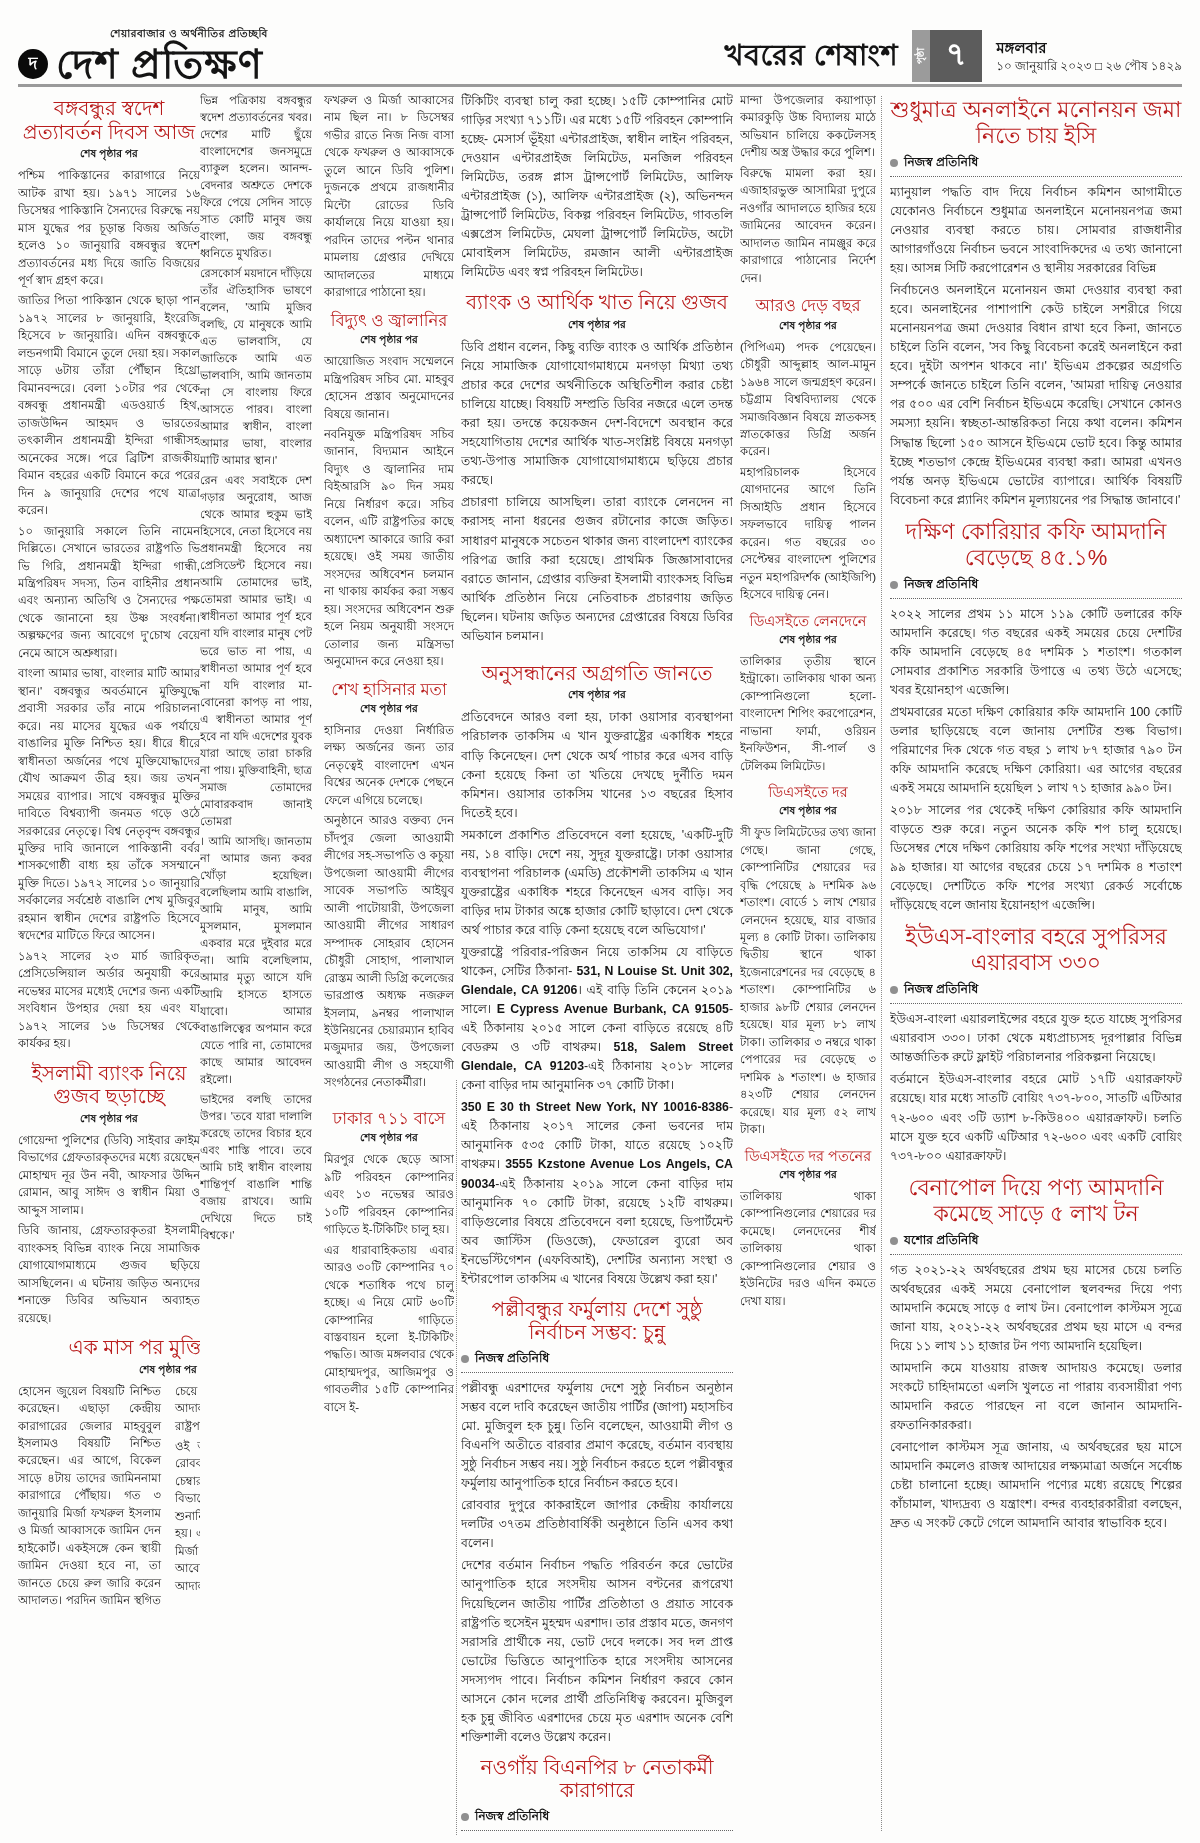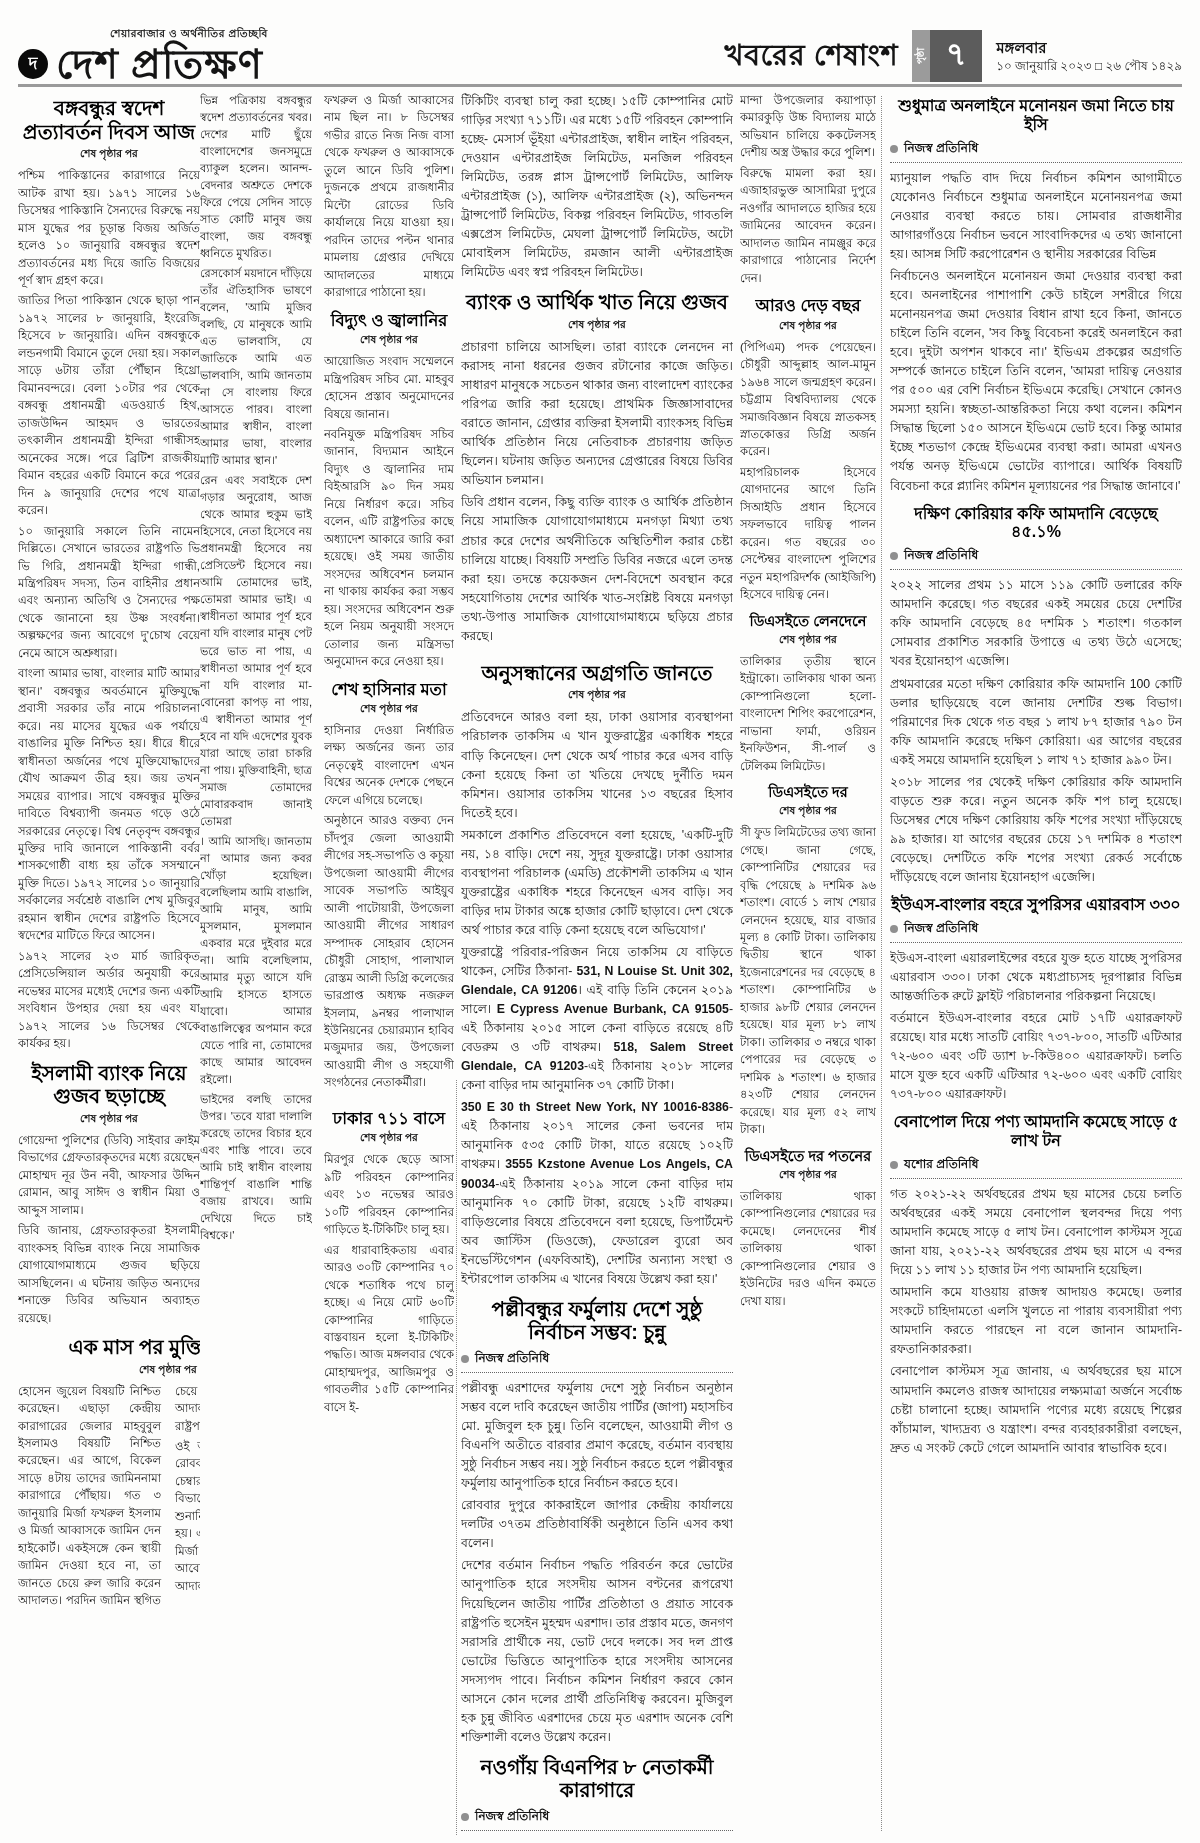--- a/index.html
+++ b/index.html
@@ -32,25 +32,25 @@
   #col-2{left:200px;width:112px;}
   #col-3{left:324px;width:130px;}
   #col-4{left:461px;width:272px;}
   #col-5{left:740px;width:136px;}
   #col-6{left:890px;width:292px;}
   .vsep{position:absolute;width:0;border-left:1.5px dotted #8a8a8a;}
   #sep-a{left:881px;top:96px;height:1735px;}
   #sep-b{left:456px;top:1080px;height:755px;}
   
   .art{margin-bottom:9px;}
-  .hl{font-weight:700;text-align:center;line-height:1.18;margin:5px 0 2px;color:#000000;}
+  .hl{font-weight:400;text-align:center;line-height:1.18;margin:5px 0 2px;color:#b91c1c;}
   .hl.sm{font-size:14.5px;}
   .hl.md{font-size:16.5px;}
   .hl.lg{font-size:20px;}
-  .hl.xl{font-size:16px;}
+  .hl.xl{font-size:22px;}
   .cont{font-size:10.5px;font-weight:bold;text-align:center;margin:0 0 4px;}
   .byline{display:flex;align-items:center;gap:6px;font-size:12px;font-weight:bold;margin:4px 0 3px;}
   .dot{width:8px;height:8px;border-radius:50%;background:#8f8f8f;flex:0 0 auto;}
   .rule-dot{border-top:1.5px dotted #666;margin:2px 0 6px;}
   .abody p{font-size:11.5px;line-height:1.52;text-align:justify;margin:0 0 3px;word-break:break-word;}
   #col-2 .abody p{font-size:11.2px;}
   #col-4 .abody p,#col-6 .abody p{font-size:12.3px;line-height:1.55;}
   .art.span2{width:300px;}
   .art.span2 .abody{column-count:2;column-gap:14px;}
 </style>
@@ -154,22 +154,22 @@
   <section class="col" id="col-4">
       <article class="art">
         <div class="abody">
           <p>টিকিটিং ব্যবস্থা চালু করা হচ্ছে। ১৫টি কোম্পানির মোট গাড়ির সংখ্যা ৭১১টি। এর মধ্যে ১৫টি পরিবহন কোম্পানি হচ্ছে- মেসার্স ভূঁইয়া এন্টারপ্রাইজ, স্বাধীন লাইন পরিবহন, দেওয়ান এন্টারপ্রাইজ লিমিটেড, মনজিল পরিবহন লিমিটেড, তরঙ্গ প্লাস ট্রান্সপোর্ট লিমিটেড, আলিফ এন্টারপ্রাইজ (১), আলিফ এন্টারপ্রাইজ (২), অভিনন্দন ট্রান্সপোর্ট লিমিটেড, বিকল্প পরিবহন লিমিটেড, গাবতলি এক্সপ্রেস লিমিটেড, মেঘলা ট্রান্সপোর্ট লিমিটেড, অটো মোবাইলস লিমিটেড, রমজান আলী এন্টারপ্রাইজ লিমিটেড এবং স্বপ্ন পরিবহন লিমিটেড।</p>
         </div>
       </article>
       <article class="art">
         <h2 class="hl lg" style="margin: 5px 0px 2px;">ব্যাংক ও আর্থিক খাত নিয়ে গুজব</h2>
         <div class="cont">শেষ পৃষ্ঠার পর</div>
         <div class="abody">
+          <p>ডিবি প্রধান বলেন, কিছু ব্যক্তি ব্যাংক ও আর্থিক প্রতিষ্ঠান নিয়ে সামাজিক যোগাযোগমাধ্যমে মনগড়া মিথ্যা তথ্য প্রচার করে দেশের অর্থনীতিকে অস্থিতিশীল করার চেষ্টা চালিয়ে যাচ্ছে। বিষয়টি সম্প্রতি ডিবির নজরে এলে তদন্ত করা হয়। তদন্তে কয়েকজন দেশ-বিদেশে অবস্থান করে সহযোগিতায় দেশের আর্থিক খাত-সংশ্লিষ্ট বিষয়ে মনগড়া তথ্য-উপাত্ত সামাজিক যোগাযোগমাধ্যমে ছড়িয়ে প্রচার করছে।</p>
           <p>প্রচারণা চালিয়ে আসছিল। তারা ব্যাংকে লেনদেন না করাসহ নানা ধরনের গুজব রটানোর কাজে জড়িত। সাধারণ মানুষকে সচেতন থাকার জন্য বাংলাদেশ ব্যাংকের পরিপত্র জারি করা হয়েছে। প্রাথমিক জিজ্ঞাসাবাদের বরাতে জানান, গ্রেপ্তার ব্যক্তিরা ইসলামী ব্যাংকসহ বিভিন্ন আর্থিক প্রতিষ্ঠান নিয়ে নেতিবাচক প্রচারণায় জড়িত ছিলেন। ঘটনায় জড়িত অন্যদের গ্রেপ্তারের বিষয়ে ডিবির অভিযান চলমান।</p>
-          <p>ডিবি প্রধান বলেন, কিছু ব্যক্তি ব্যাংক ও আর্থিক প্রতিষ্ঠান নিয়ে সামাজিক যোগাযোগমাধ্যমে মনগড়া মিথ্যা তথ্য প্রচার করে দেশের অর্থনীতিকে অস্থিতিশীল করার চেষ্টা চালিয়ে যাচ্ছে। বিষয়টি সম্প্রতি ডিবির নজরে এলে তদন্ত করা হয়। তদন্তে কয়েকজন দেশ-বিদেশে অবস্থান করে সহযোগিতায় দেশের আর্থিক খাত-সংশ্লিষ্ট বিষয়ে মনগড়া তথ্য-উপাত্ত সামাজিক যোগাযোগমাধ্যমে ছড়িয়ে প্রচার করছে।</p>
         </div>
       </article>
       <article class="art">
         <h2 class="hl lg" style="margin: 16px 0px 2px;">অনুসন্ধানের অগ্রগতি জানতে</h2>
         <div class="cont">শেষ পৃষ্ঠার পর</div>
         <div class="abody">
           <p>প্রতিবেদনে আরও বলা হয়, ঢাকা ওয়াসার ব্যবস্থাপনা পরিচালক তাকসিম এ খান যুক্তরাষ্ট্রের একাধিক শহরে বাড়ি কিনেছেন। দেশ থেকে অর্থ পাচার করে এসব বাড়ি কেনা হয়েছে কিনা তা খতিয়ে দেখছে দুর্নীতি দমন কমিশন। ওয়াসার তাকসিম খানের ১৩ বছরের হিসাব দিতেই হবে।</p>
           <p>সমকালে প্রকাশিত প্রতিবেদনে বলা হয়েছে, 'একটি-দুটি নয়, ১৪ বাড়ি। দেশে নয়, সুদূর যুক্তরাষ্ট্রে। ঢাকা ওয়াসার ব্যবস্থাপনা পরিচালক (এমডি) প্রকৌশলী তাকসিম এ খান যুক্তরাষ্ট্রের একাধিক শহরে কিনেছেন এসব বাড়ি। সব বাড়ির দাম টাকার অঙ্কে হাজার কোটি ছাড়াবে। দেশ থেকে অর্থ পাচার করে বাড়ি কেনা হয়েছে বলে অভিযোগ।'</p>
           <p><span>যুক্তরাষ্ট্রে পরিবার-পরিজন নিয়ে তাকসিম যে বাড়িতে থাকেন, সেটির ঠিকানা- </span><span style="font-weight: bold;">531, N Louise St. Unit 302, Glendale, CA 91206</span><span>। এই বাড়ি তিনি কেনেন ২০১৯ সালে। </span><span style="font-weight: bold;">E Cypress Avenue Burbank, CA 91505</span><span>-এই ঠিকানায় ২০১৫ সালে কেনা বাড়িতে রয়েছে ৪টি বেডরুম ও ৩টি বাথরুম। </span><span style="font-weight: bold;">518, Salem Street Glendale, CA 91203</span><span>-এই ঠিকানায় ২০১৮ সালের কেনা বাড়ির দাম আনুমানিক ৩৭ কোটি টাকা।</span></p>
           <p><span style="font-weight: bold;">350 E 30 th Street New York, NY 10016-8386</span><span>-এই ঠিকানায় ২০১৭ সালের কেনা ভবনের দাম আনুমানিক ৫৩৫ কোটি টাকা, যাতে রয়েছে ১০২টি বাথরুম। </span><span style="font-weight: bold;">3555 Kzstone Avenue Los Angels, CA 90034</span><span>-এই ঠিকানায় ২০১৯ সালে কেনা বাড়ির দাম আনুমানিক ৭০ কোটি টাকা, রয়েছে ১২টি বাথরুম। বাড়িগুলোর বিষয়ে প্রতিবেদনে বলা হয়েছে, ডিপার্টমেন্ট অব জাস্টিস (ডিওজে), ফেডারেল ব্যুরো অব ইনভেস্টিগেশন (এফবিআই), দেশটির অন্যান্য সংস্থা ও ইন্টারপোল তাকসিম এ খানের বিষয়ে উল্লেখ করা হয়।'</span></p>

